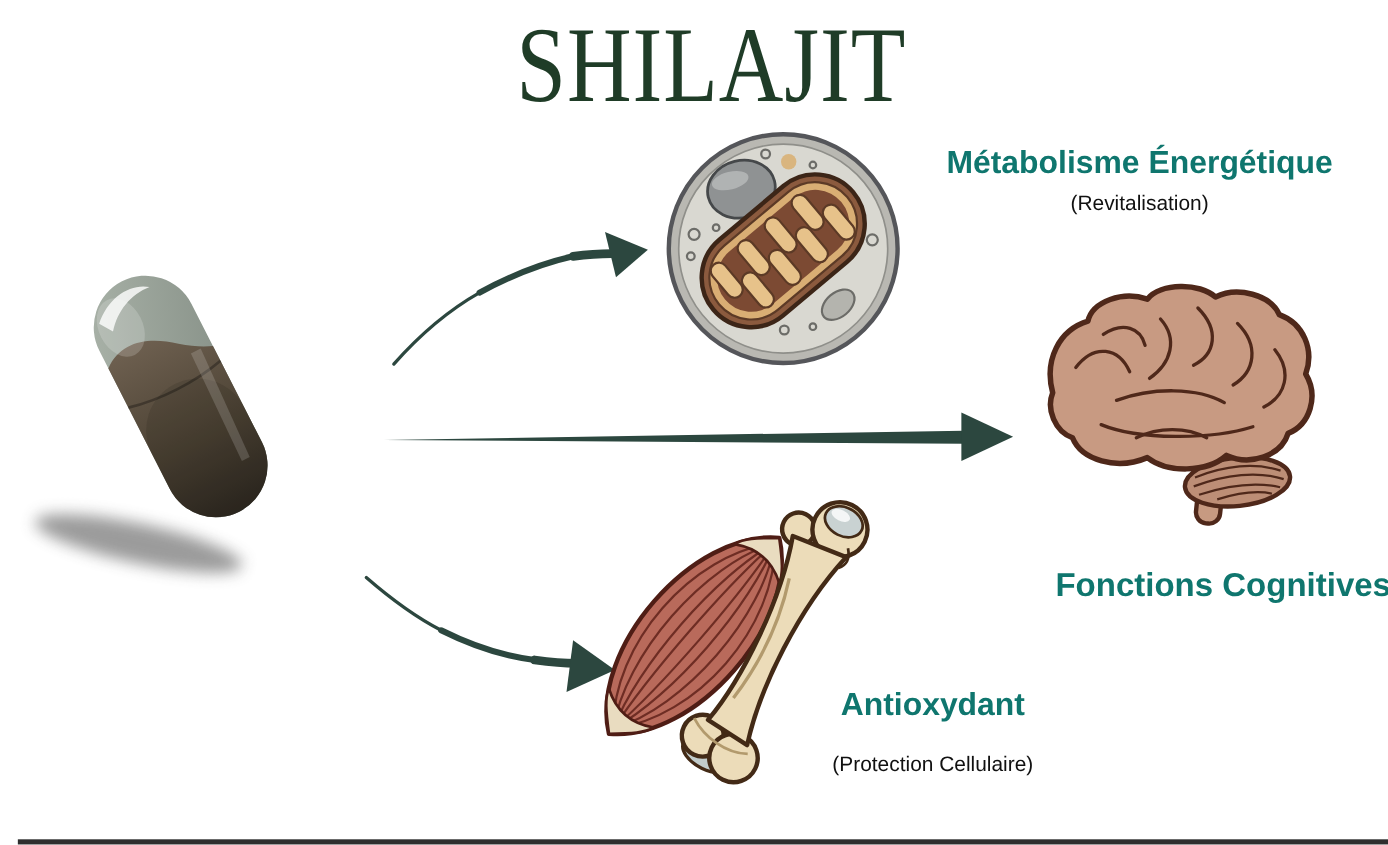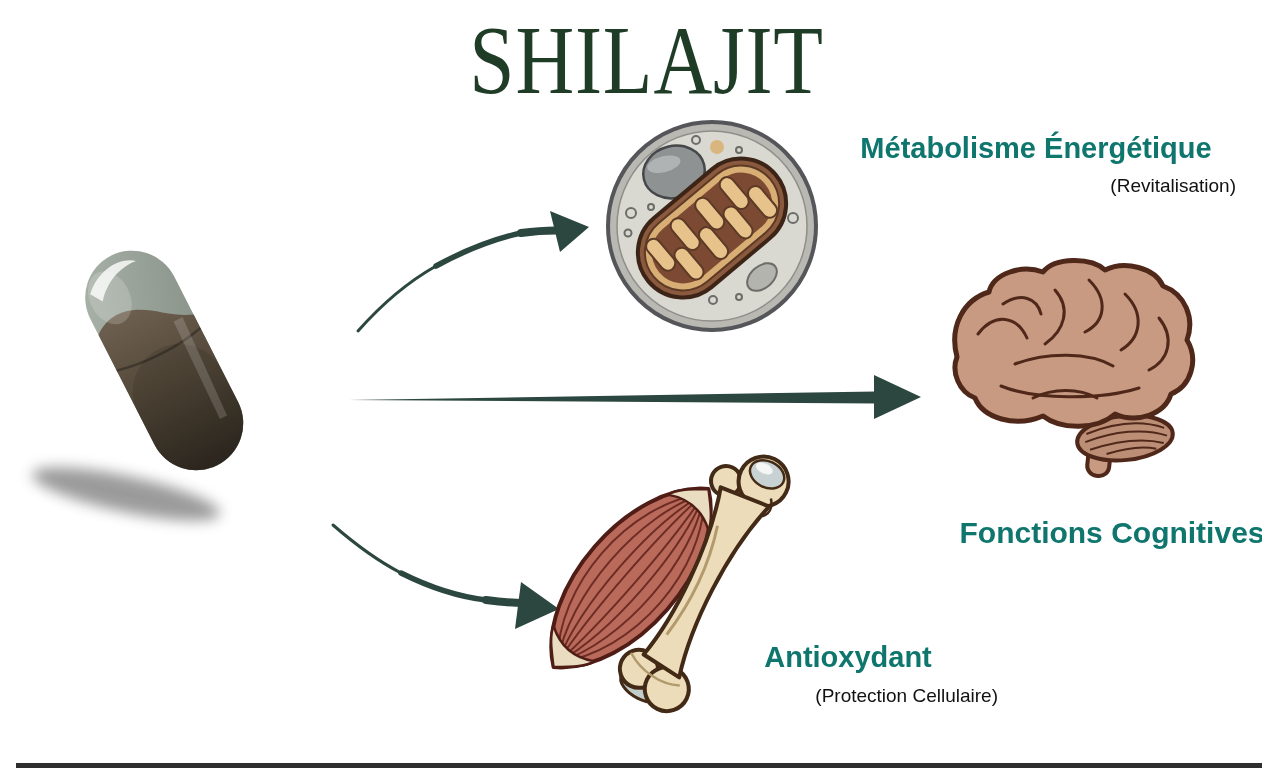--- a/index.html
+++ b/index.html
@@ -8,25 +8,25 @@
     overflow:hidden;font-family:"Liberation Sans",sans-serif;color:#0c0c0c;margin-left:16px;
   }
   .abs{position:absolute;}
   #title{
     left:0;right:0;top:10px;text-align:center;
     font-family:"Liberation Serif",serif;font-weight:400;
     font-size:98px;line-height:100px;color:#1f3c27;white-space:nowrap;
   }
   #title .squeeze{display:inline-block;transform:scaleX(0.83);transform-origin:center;letter-spacing:1px;}
   .benefit-label{font-weight:700;font-size:29px;line-height:34px;text-align:center;color:#0f766e;white-space:nowrap;}
-  .benefit-sub{font-weight:400;font-size:19px;line-height:24px;text-align:right;color:#111;white-space:nowrap;}
+  .benefit-sub{font-weight:400;font-size:19px;line-height:24px;text-align:center;color:#111;white-space:nowrap;}
   #label-metabolisme{left:820px;top:131px;width:400px;}
   #sub-metabolisme{left:820px;top:174px;width:400px;}
   #label-cognitives{left:916px;top:516px;width:360px;font-size:30px;}
-  #label-antioxydant{left:682px;top:640px;width:300px;}
+  #label-antioxydant{left:682px;top:624px;width:300px;}
   #sub-antioxydant{left:682px;top:684px;width:300px;}
   #bottom-bar{left:0;bottom:0;width:100%;height:5px;background:#2e2e2e;}
   svg{display:block;}
 </style>
 </head>
 <body>
 
 <div id="canvas">
 
   <svg class="abs" style="left:0;top:0" width="1262" height="768" viewBox="0 0 1262 768">

